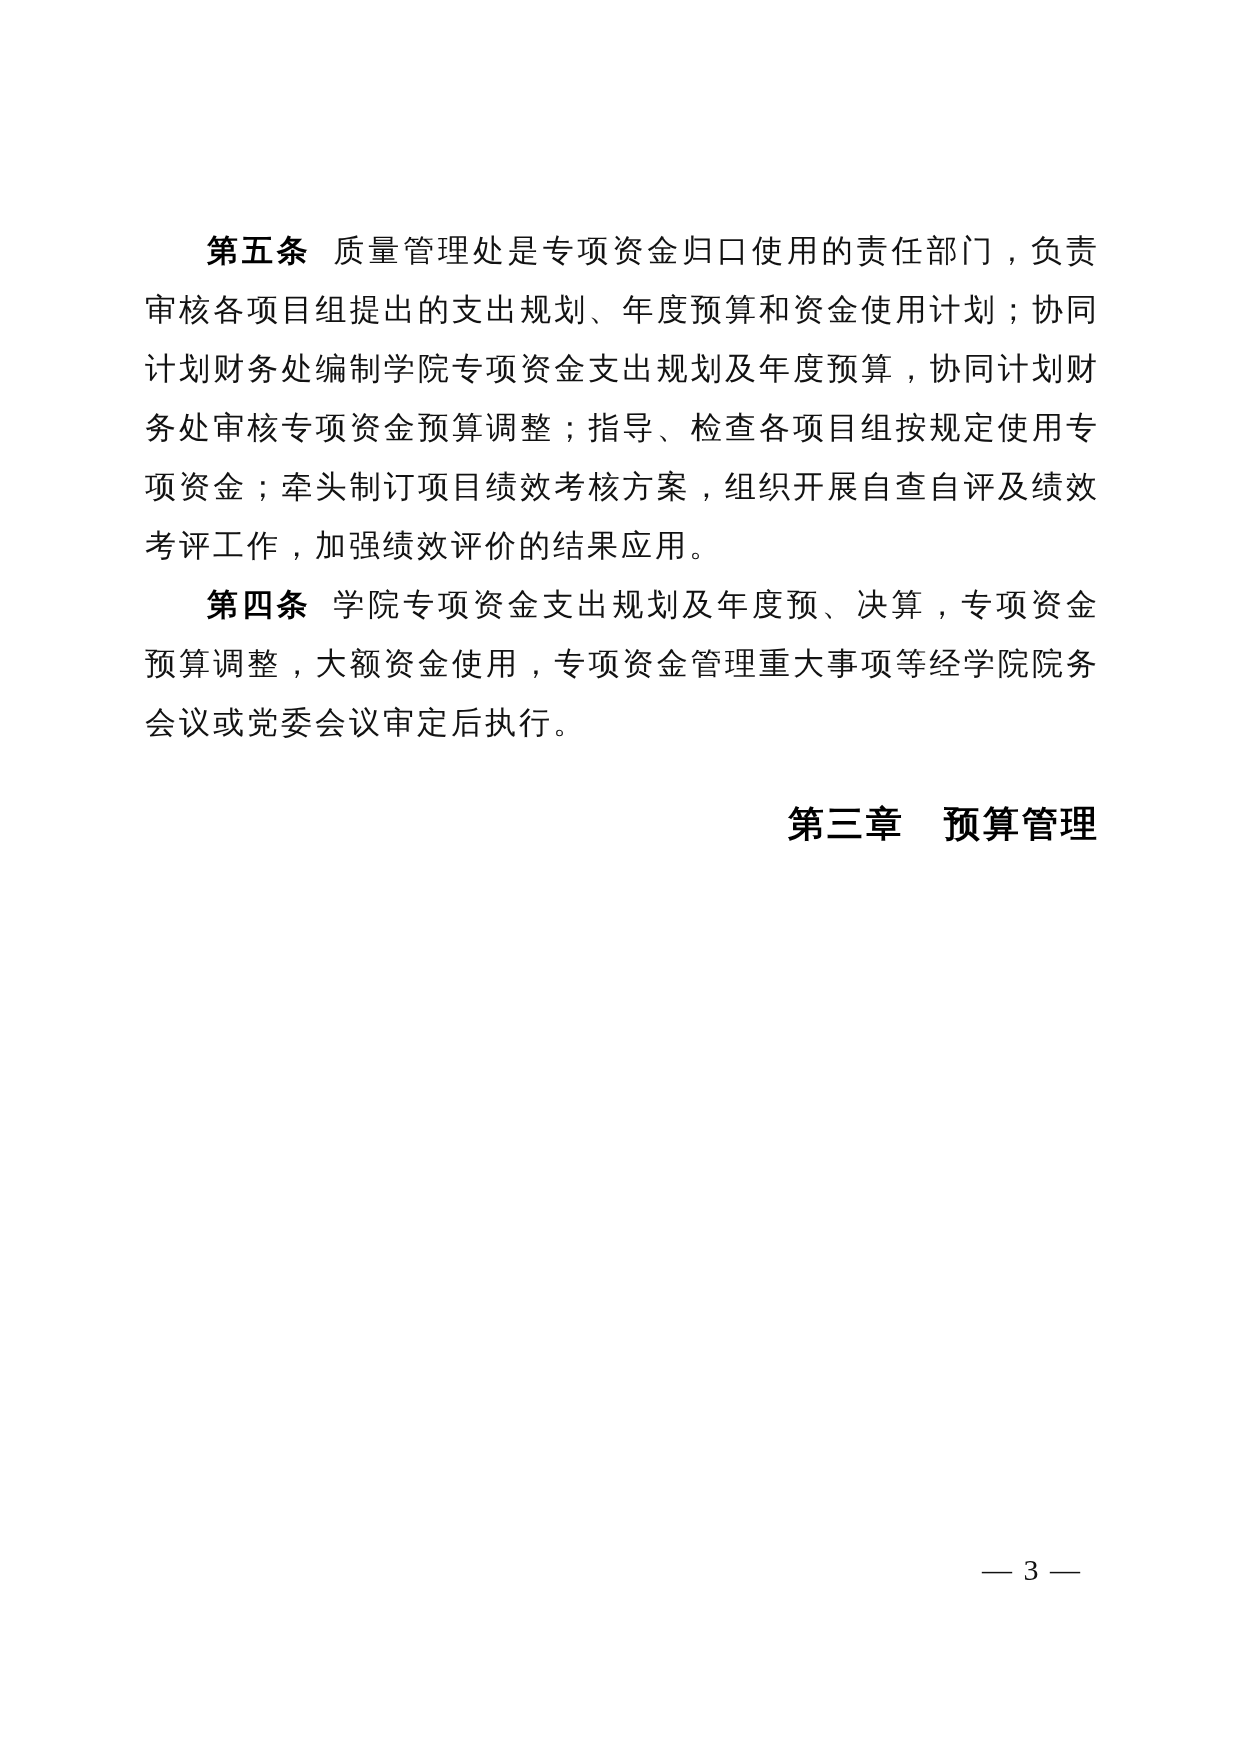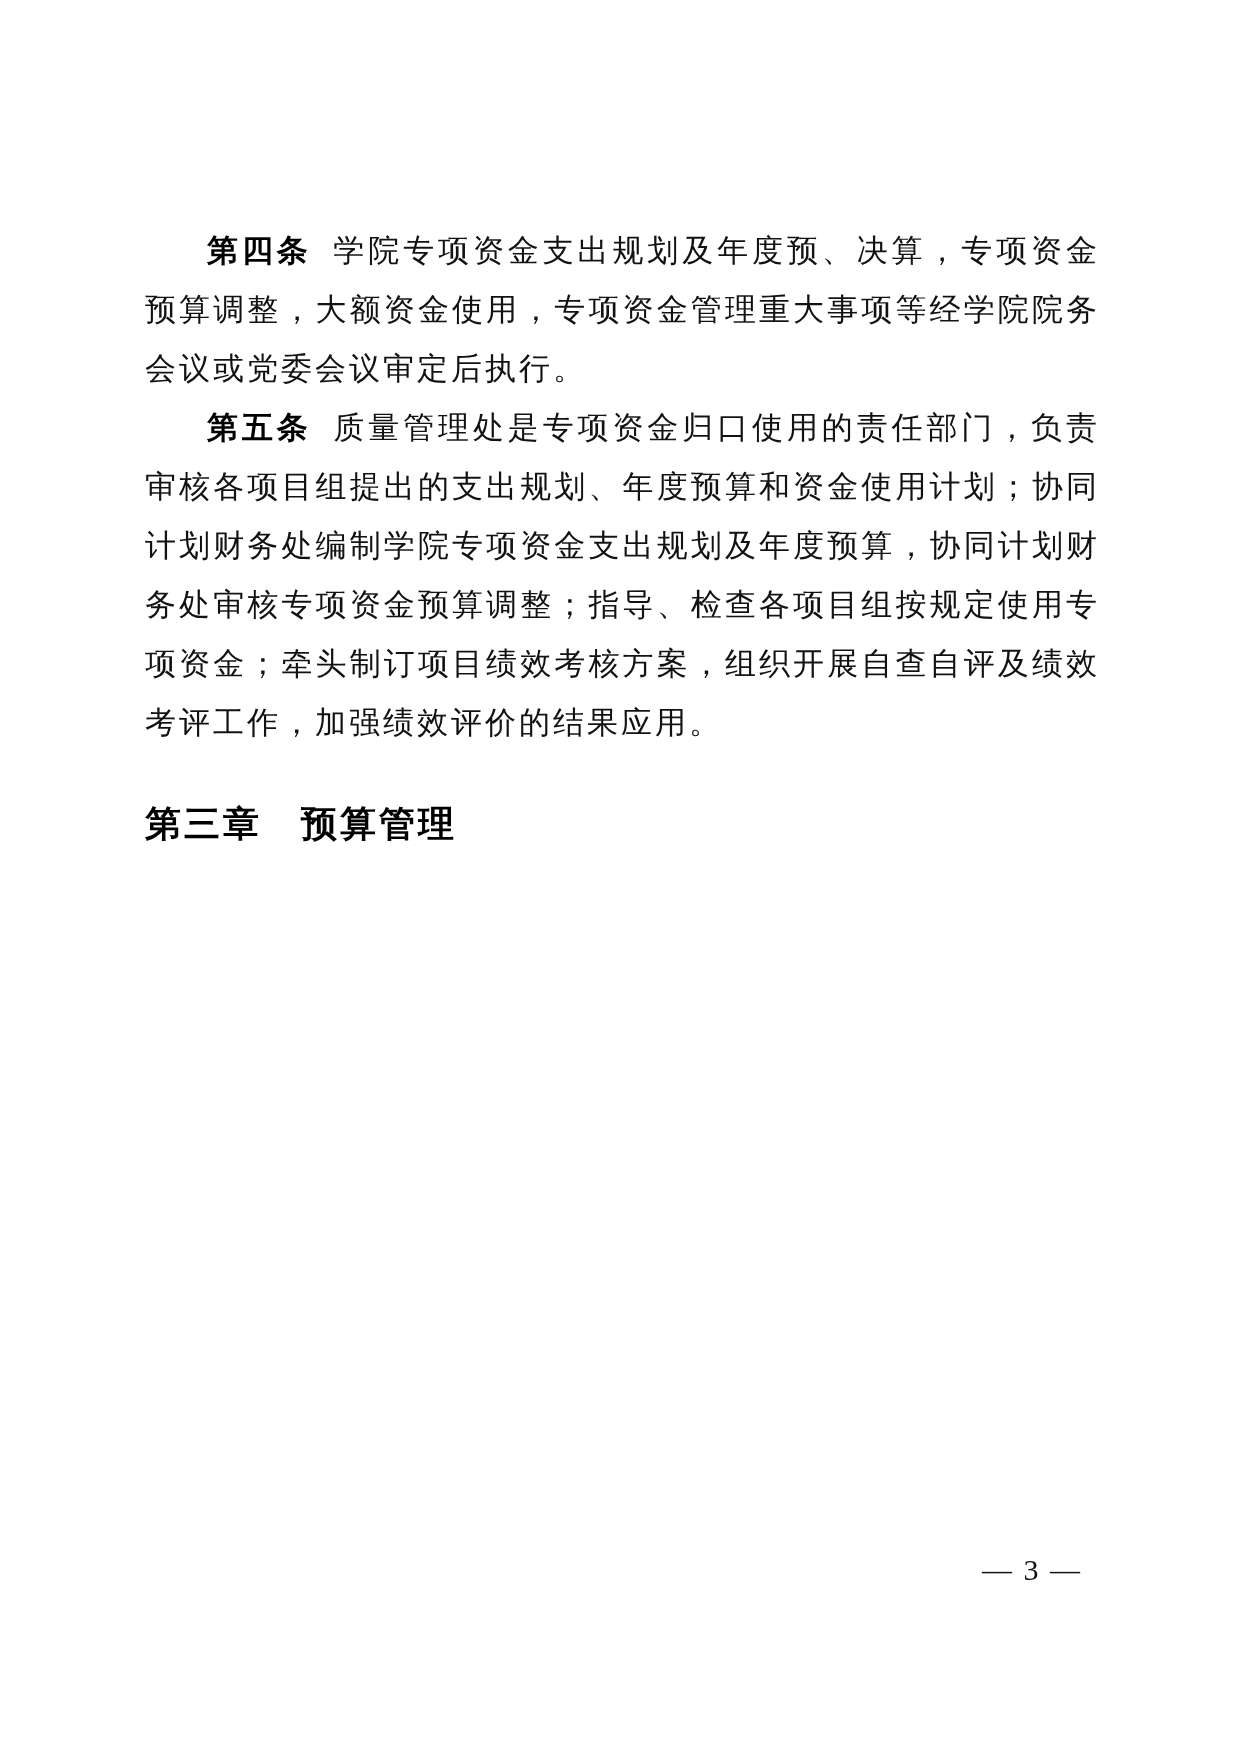--- a/index.html
+++ b/index.html
@@ -29,21 +29,21 @@
     text-indent: 2em;
     color: #121212;
   }
   .para .term {
     font-weight: bold;
     margin-right: 0.7em;
     color: #000000;
   }
   .chapter {
     margin-top: 42px;
-    text-align: left;
+    text-align: right;
     font-family: "Liberation Sans", "DejaVu Sans", sans-serif;
     font-weight: bold;
     font-size: 36px;
     line-height: 59px;
     letter-spacing: 3px;
     color: #000000;
   }
   .page-number {
     position: absolute;
     top: 1552px;
@@ -54,23 +54,23 @@
     color: #111111;
     font-family: "Liberation Serif", "DejaVu Serif", serif;
   }
 </style>
 </head>
 <body>
 
 <div class="page">
   <div class="content">
 
+    <p class="para"><span class="term">第五条</span><span>质量管理处是专项资金归口使用的责任部门，负责审核各项目组提出的支出规划、年度预算和资金使用计划；协同计划财务处编制学院专项资金支出规划及年度预算，协同计划财务处审核专项资金预算调整；指导、检查各项目组按规定使用专项资金；牵头制订项目绩效考核方案，组织开展自查自评及绩效考评工作，加强绩效评价的结果应用。</span></p>
+
     <p class="para"><span class="term">第四条</span><span>学院专项资金支出规划及年度预、决算，专项资金预算调整，大额资金使用，专项资金管理重大事项等经学院院务会议或党委会议审定后执行。</span></p>
-
-    <p class="para"><span class="term">第五条</span><span>质量管理处是专项资金归口使用的责任部门，负责审核各项目组提出的支出规划、年度预算和资金使用计划；协同计划财务处编制学院专项资金支出规划及年度预算，协同计划财务处审核专项资金预算调整；指导、检查各项目组按规定使用专项资金；牵头制订项目绩效考核方案，组织开展自查自评及绩效考评工作，加强绩效评价的结果应用。</span></p>
 
 
 
     <h2 class="chapter">第三章　预算管理</h2>
   </div>
 
   <div class="page-number">— 3 —</div>
 </div>
 
 </body></html>

